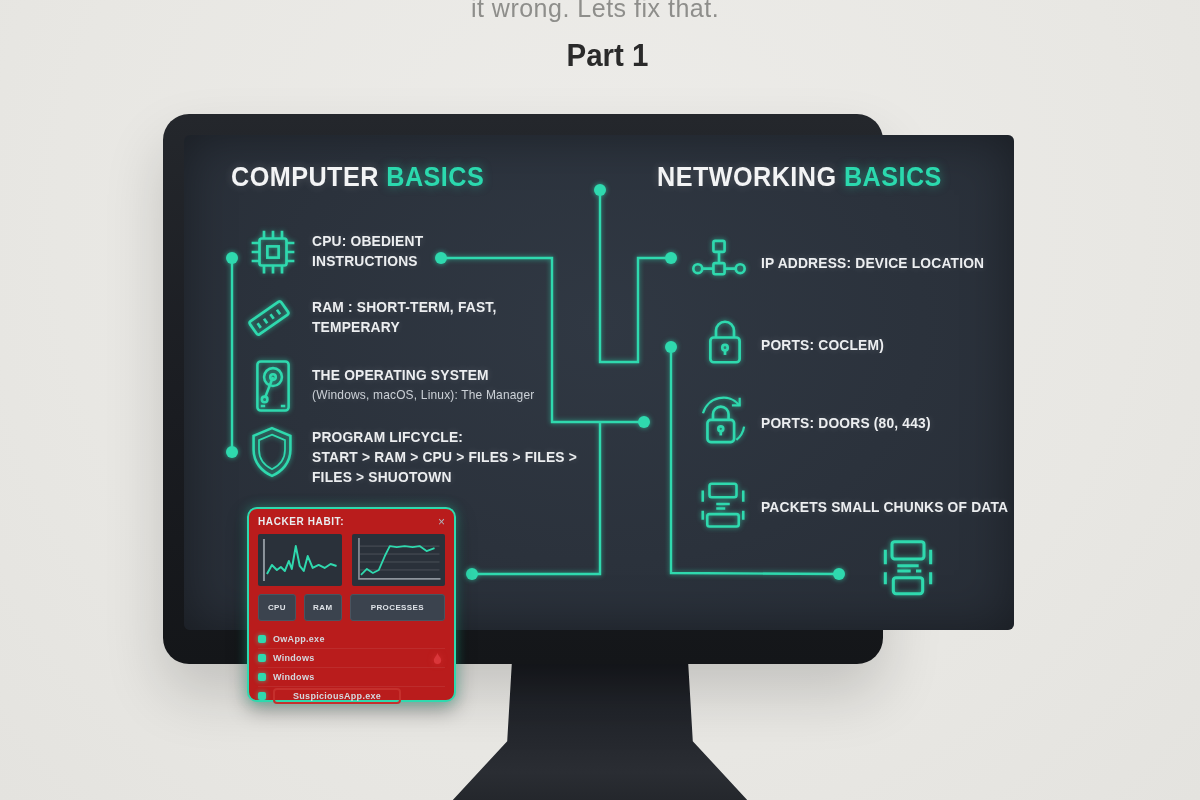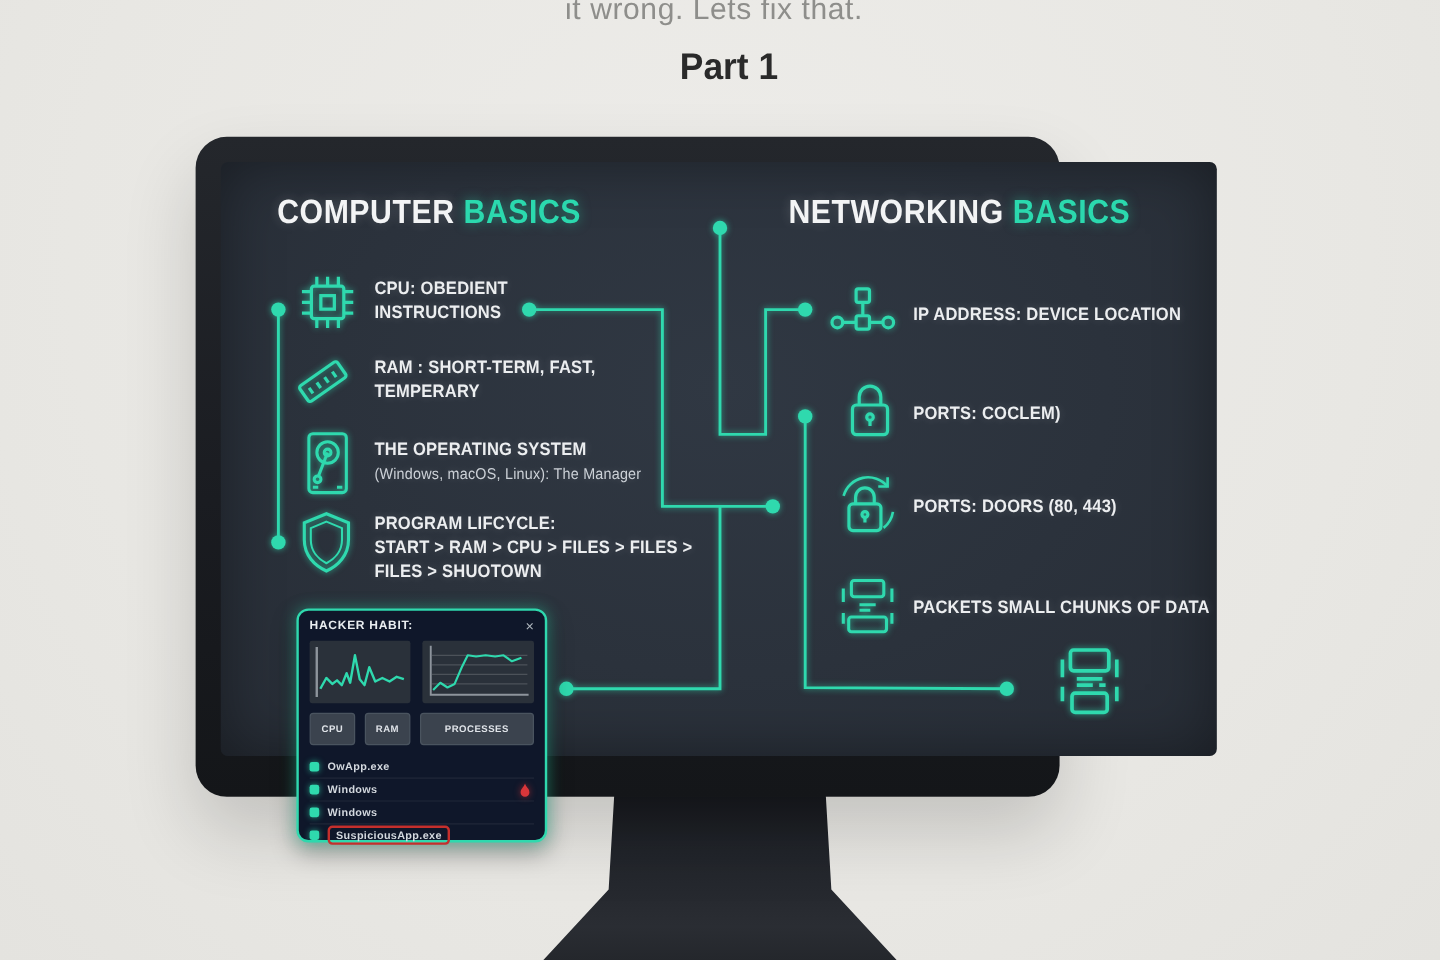--- a/index.html
+++ b/index.html
@@ -59,21 +59,21 @@
   .item-icon { position:absolute; }
   .item-text { position:absolute; font-size:15px; line-height:20px; white-space:nowrap; }
   .item-sub  { font-weight:400; font-size:13px; color:#ccd1d7; }
 
   
   .connectors { position:absolute; left:0; top:0; pointer-events:none; }
 
   
   .popup {
     position:absolute; left:247px; top:507px; width:209px; height:195px;
-    background:#0f172a; border:2px solid #2fd9ae; border-radius:10px;
+    background:#b91c1c; border:2px solid #2fd9ae; border-radius:10px;
     box-shadow:0 0 12px rgba(47,217,174,.45), 0 8px 20px rgba(0,0,0,.35);
     z-index:10; padding:7px 9px;
   }
   .popup-header { display:flex; align-items:center; justify-content:space-between; }
   .popup-title  { font-size:10px; font-weight:700; color:#e9edf0; letter-spacing:.6px; }
   .popup-close  { font-size:12px; color:#aeb6bd; cursor:pointer; line-height:10px; }
   .chart-row    { display:flex; gap:10px; margin-top:7px; }
   .chart-panel  { background:#2a313a; border-radius:2px; }
   .tab-row      { display:flex; gap:8px; margin-top:8px; }
   .tab-btn {
@@ -84,21 +84,21 @@
   .tab-cpu, .tab-ram { width:42px; }
   .tab-processes     { width:106px; }
   .proc-list { margin-top:8px; }
   .proc-row  { display:flex; align-items:center; gap:7px; height:19px;
                border-top:1px solid rgba(255,255,255,.07); }
   .proc-row:first-child { border-top:none; }
   .proc-bullet { width:8px; height:8px; background:#2fd9ae; border-radius:2px;
                  box-shadow:0 0 5px rgba(47,217,174,.7); flex:0 0 auto; }
   .proc-name { font-size:9px; font-weight:700; color:#d4d9df; letter-spacing:.3px; }
   .proc-flag { margin-left:auto; margin-right:2px; filter:drop-shadow(0 0 3px rgba(220,50,50,.6)); }
-  .proc-name.alert { border:2px solid #c52f2c; border-radius:4px; padding:1px 5px; }
+  .proc-name.alert { border:2px solid #c52f2c; border-radius:4px; padding:1px 18px; }
 </style>
 </head>
 <body>
 
 <div class="top-caption">it wrong. Lets fix that.</div>
 <div class="part-label">Part 1</div>
 
 <div class="stand-neck"></div>
 
 <div class="monitor">

